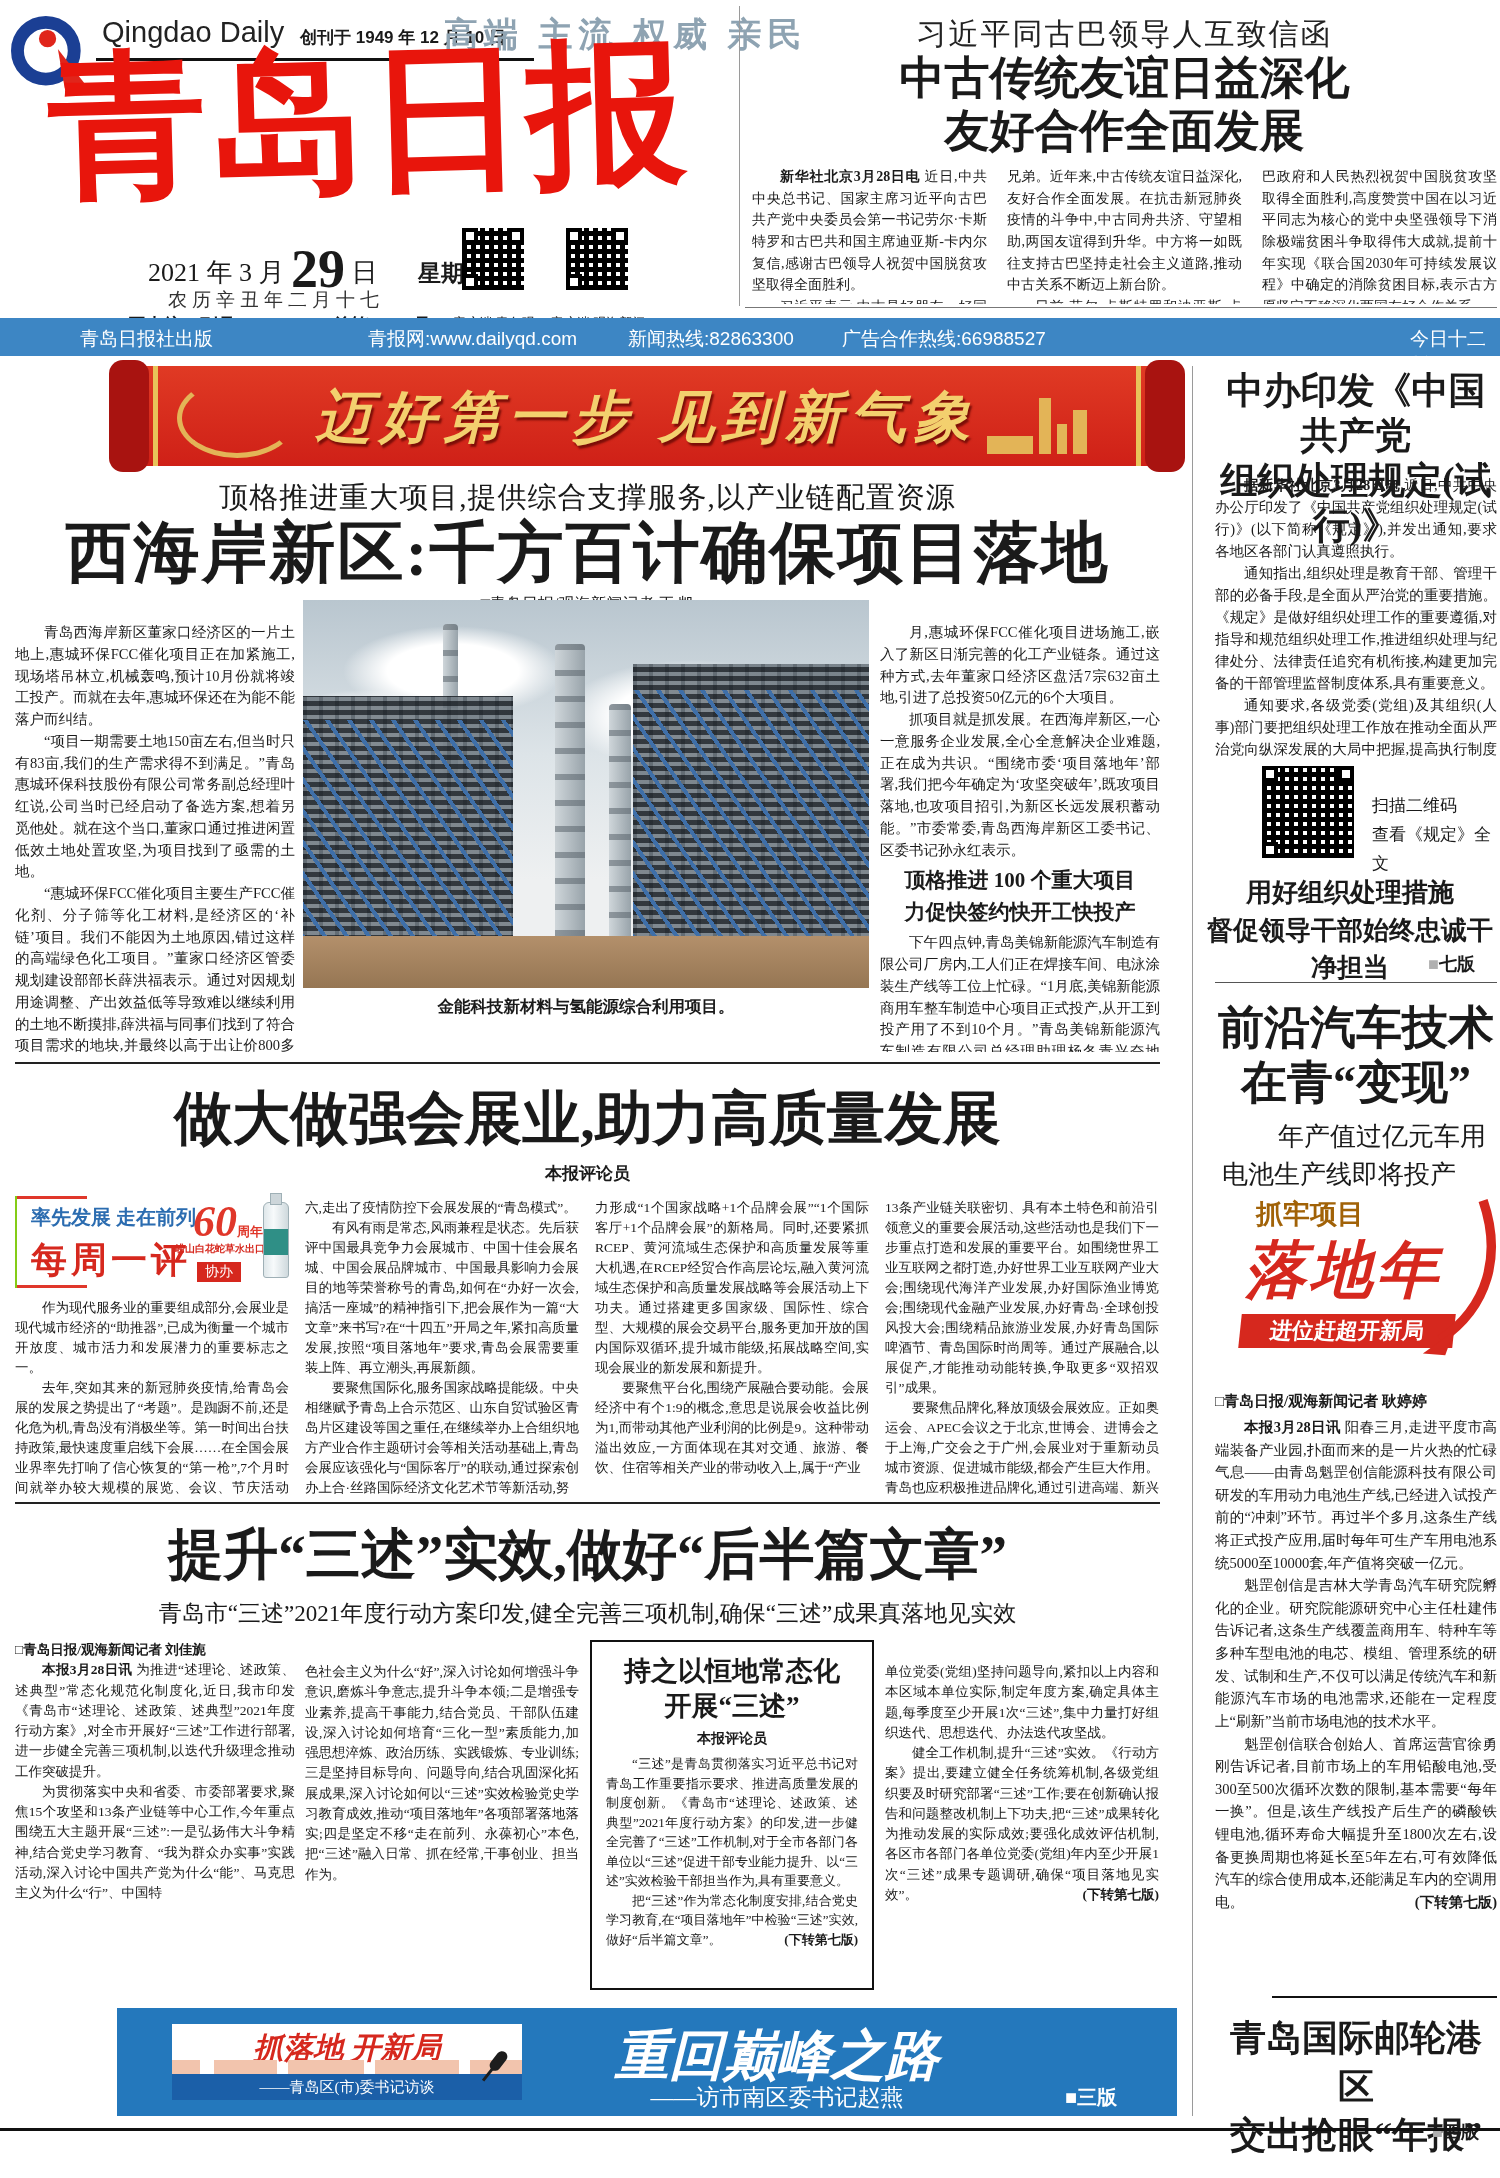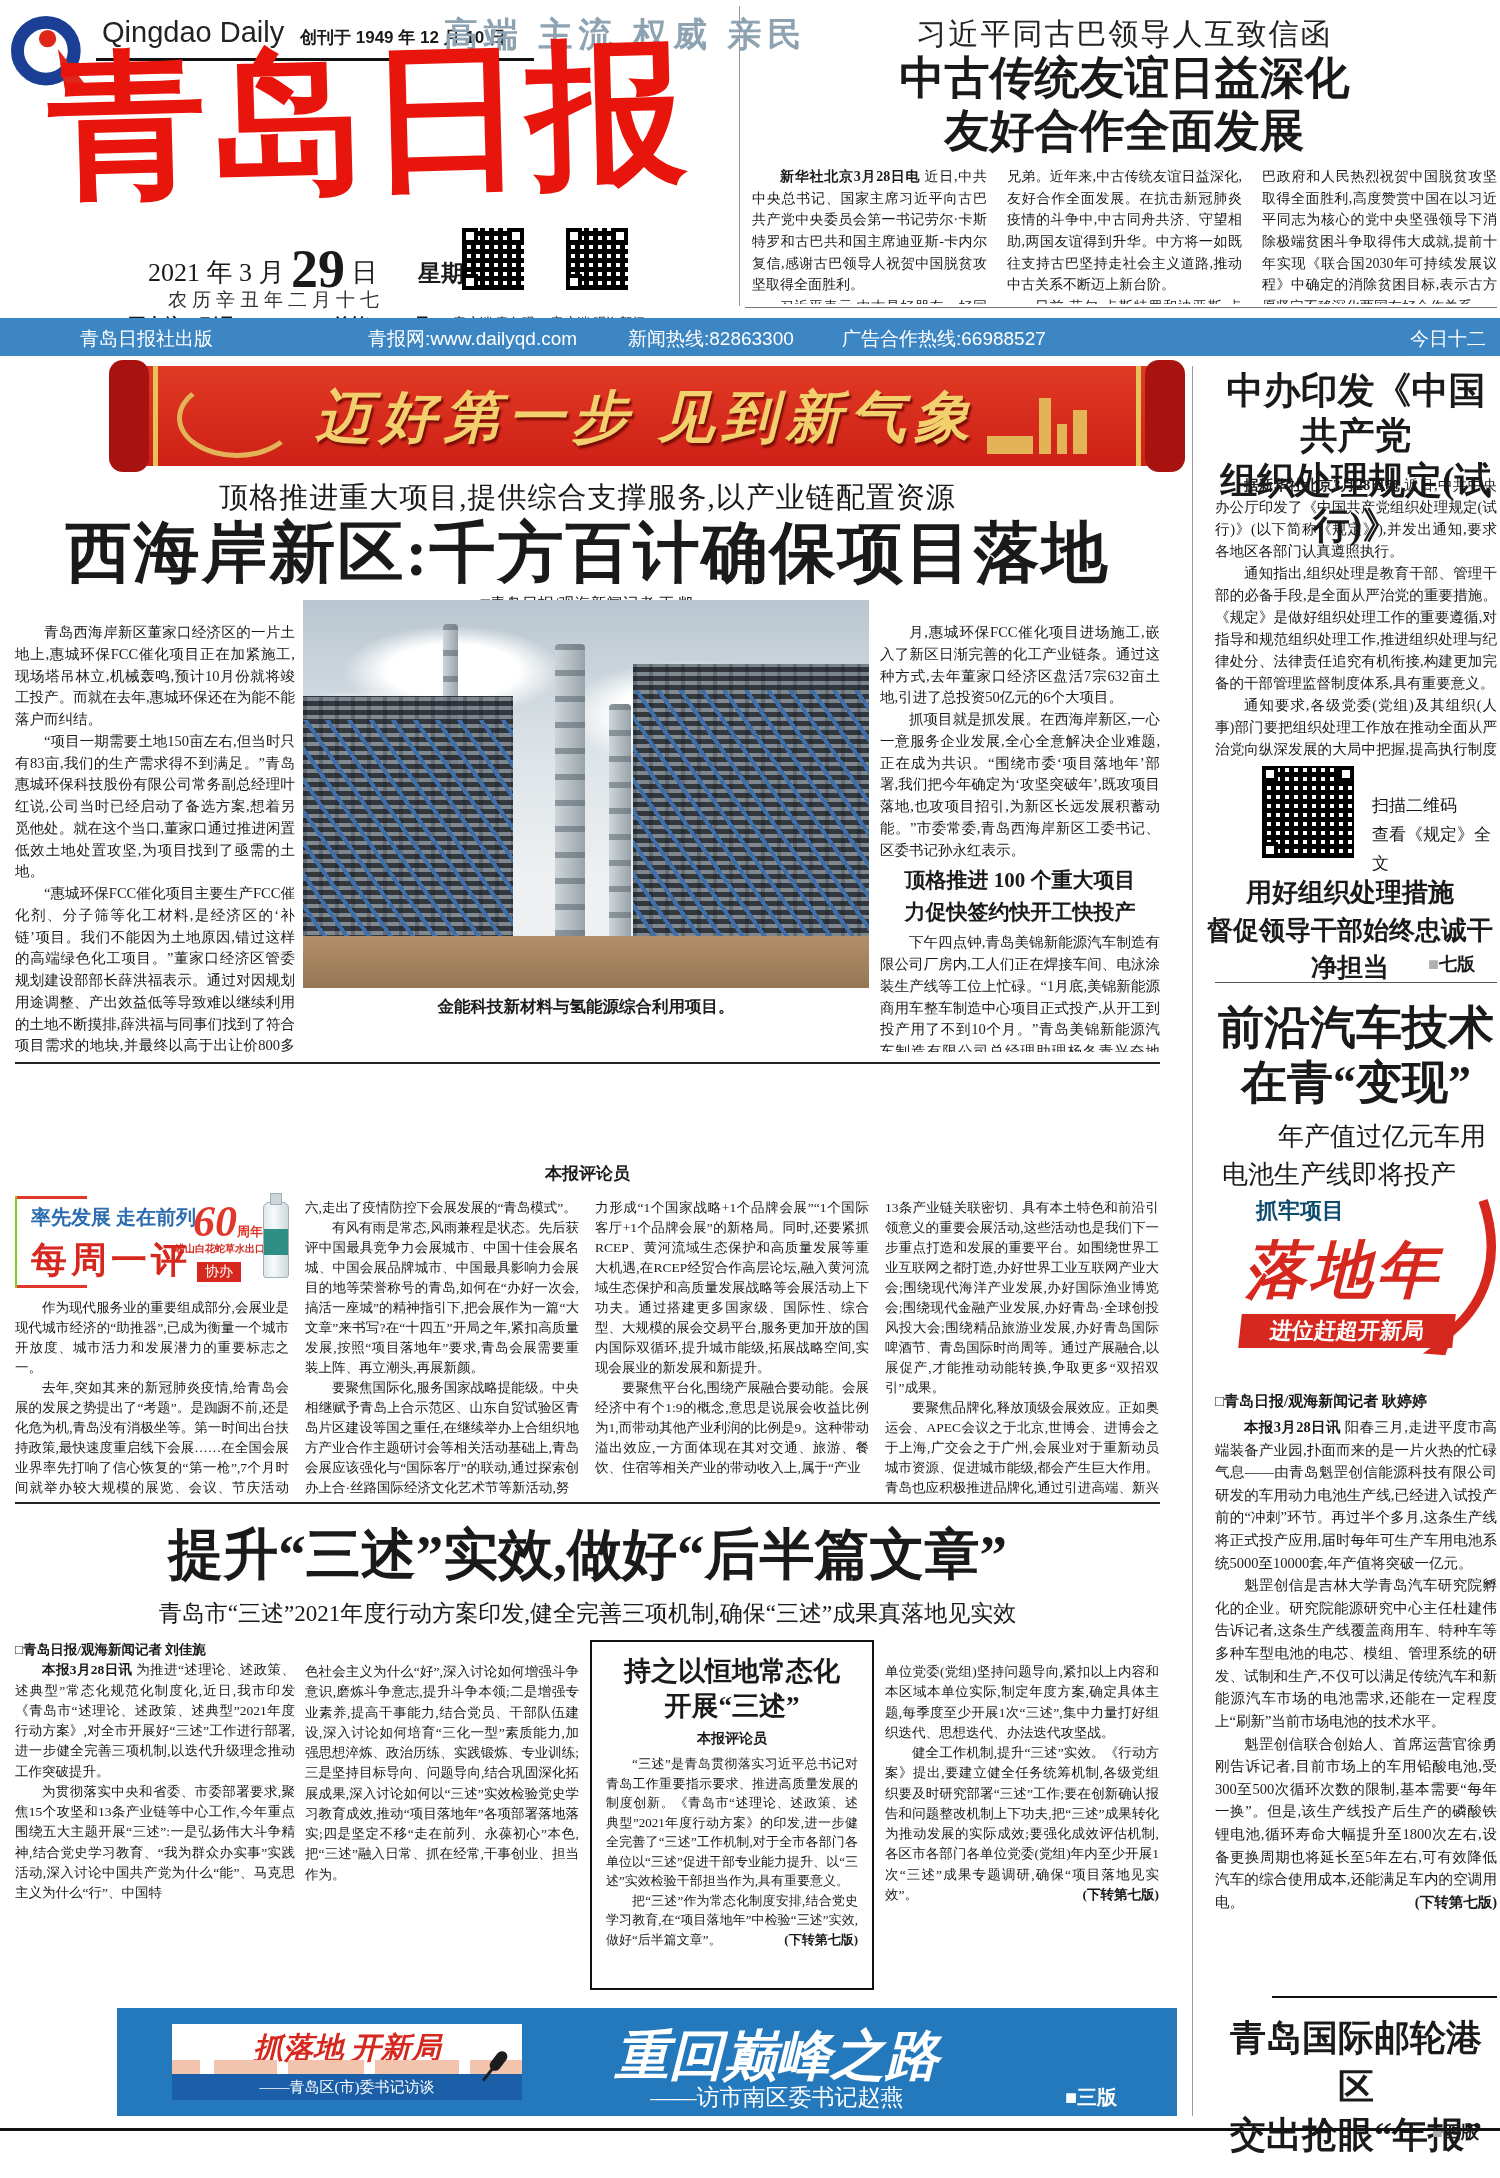--- a/index.html
+++ b/index.html
@@ -177,20 +177,21 @@
     <div class="center bold" style="font-size:21px;margin:4px 0;line-height:1.5">
       <div>顶格推进 100 个重大项目</div>
       <div>力促快签约快开工快投产</div>
     </div>
     <p>下午四点钟,青岛美锦新能源汽车制造有限公司厂房内,工人们正在焊接车间、电泳涂装生产线等工位上忙碌。“1月底,美锦新能源商用车整车制造中心项目正式投产,从开工到投产用了不到10个月。”青岛美锦新能源汽车制造有限公司总经理助理杨冬青兴奋地说。</p>
 
   </div>
 
   <div class="abs rule" style="left:15px;top:1062px;width:1145px;height:2px"></div>
 
+  <div class="abs center serifblack" style="left:15px;top:1080px;width:1145px;font-size:58px">做大做强会展业,助力高质量发展</div>
   <div class="abs center bold" style="left:15px;top:1162px;width:1145px;font-size:17px">本报评论员</div>
 
   <div class="abs expobox" style="left:15px;top:1196px;width:274px;height:92px">
     <div class="abs bold" style="left:14px;top:8px;font-size:20px;color:#2b6cb0">率先发展 走在前列</div>
     <div class="abs bold" style="left:14px;top:40px;font-size:36px;color:#d6281e;letter-spacing:4px">每周一评</div>
     <div class="abs badge60" style="left:176px;top:0;font-size:44px">
       <span>60</span><span style="font-size:13px;font-style:normal">周年</span>
     </div>
     <div class="abs" style="left:158px;top:46px;font-size:10px;color:#d6281e;font-weight:bold">崂山白花蛇草水出口</div>
     <div class="abs xieban" style="left:180px;top:66px">协办</div>
@@ -294,21 +295,21 @@
   <div class="abs center serifblack" style="left:1215px;top:1000px;width:282px;font-size:46px;line-height:1.2">
     <div>前沿汽车技术</div>
     <div>在青“变现”</div>
   </div>
   <div class="abs" style="left:1222px;top:1118px;width:276px;font-size:26px;line-height:1.45">
     <div style="padding-left:56px">年产值过亿元车用</div>
     <div>电池生产线即将投产</div>
   </div>
 
   <div class="abs" style="left:1240px;top:1196px;width:258px;height:186px">
-    <div class="abs bold" style="left:16px;top:0;color:#0c4a6e;font-size:22px">抓牢项目</div>
+    <div class="abs bold" style="left:16px;top:0;color:#a16207;font-size:27px">抓牢项目</div>
     <div class="abs bold" style="left:4px;top:32px;color:#d6281e;font-size:62px;font-style:italic;letter-spacing:4px">落地年</div>
     <div class="abs stampribbon" style="left:0;top:118px;width:214px;height:34px;font-size:22px;line-height:34px">进位赶超开新局</div>
     <svg class="abs" style="left:176px;top:-4px" width="86" height="170" viewBox="0 0 100 190">
       <path d="M78,6 C100,70 84,130 28,168" stroke="#d6281e" stroke-width="11" fill="none"></path>
       <polygon points="8,184 44,158 34,186" fill="#d6281e"></polygon>
     </svg>
   </div>
 
   <div class="abs bold" style="left:1215px;top:1392px;font-size:15px">□青岛日报/观海新闻记者 耿婷婷</div>
   <div class="abs jtext" style="left:1215px;top:1416px;width:282px;height:566px;font-size:14.5px;line-height:1.56;overflow:hidden">

